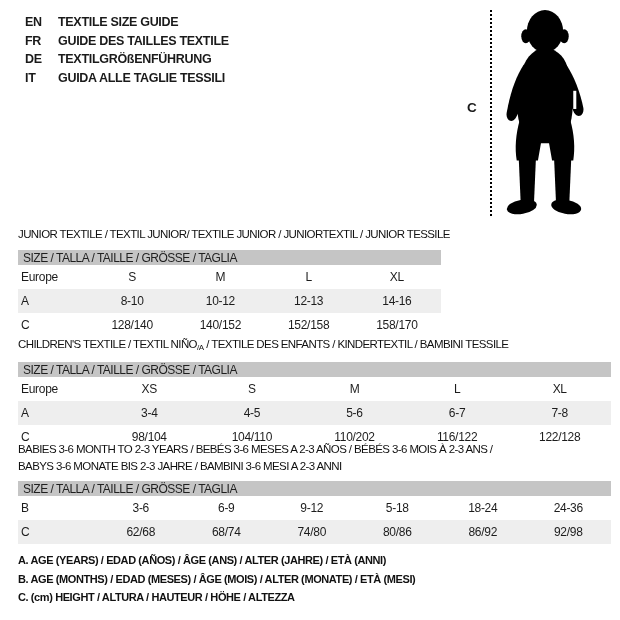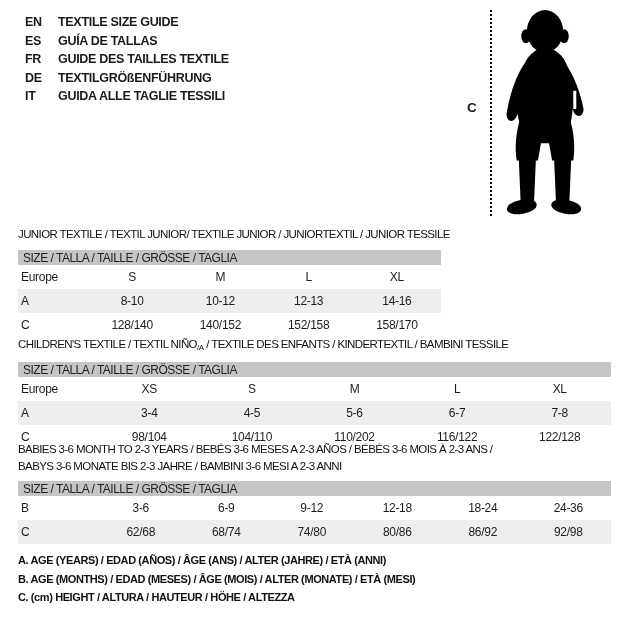--- a/index.html
+++ b/index.html
@@ -71,24 +71,20 @@
 </style>
 </head>
 <body>
 
 <div class="sheet">
 
   <div class="lang-block">
     <div class="lang-row">
       <span class="lang-code">EN</span>
       <span class="lang-label">TEXTILE SIZE GUIDE</span>
-    </div>
-    <div class="lang-row">
-      <span class="lang-code">ES</span>
-      <span class="lang-label">GUÍA DE TALLAS</span>
     </div>
     <div class="lang-row">
       <span class="lang-code">FR</span>
       <span class="lang-label">GUIDE DES TAILLES TEXTILE</span>
     </div>
     <div class="lang-row">
       <span class="lang-code">DE</span>
       <span class="lang-label">TEXTILGRÖßENFÜHRUNG</span>
     </div>
     <div class="lang-row">
@@ -215,21 +211,21 @@
         </colgroup>
       <tbody>
         <tr class="band">
           <td class="lbl" colspan="7">SIZE / TALLA / TAILLE / GRÖSSE / TAGLIA</td>
         </tr>
         <tr>
           <td class="lbl">B</td>
           <td>3-6</td>
           <td>6-9</td>
           <td>9-12</td>
-          <td>12-18</td>
+          <td>5-18</td>
           <td>18-24</td>
           <td>24-36</td>
         </tr>
         <tr class="stripe">
           <td class="lbl">C</td>
           <td>62/68</td>
           <td>68/74</td>
           <td>74/80</td>
           <td>80/86</td>
           <td>86/92</td>

